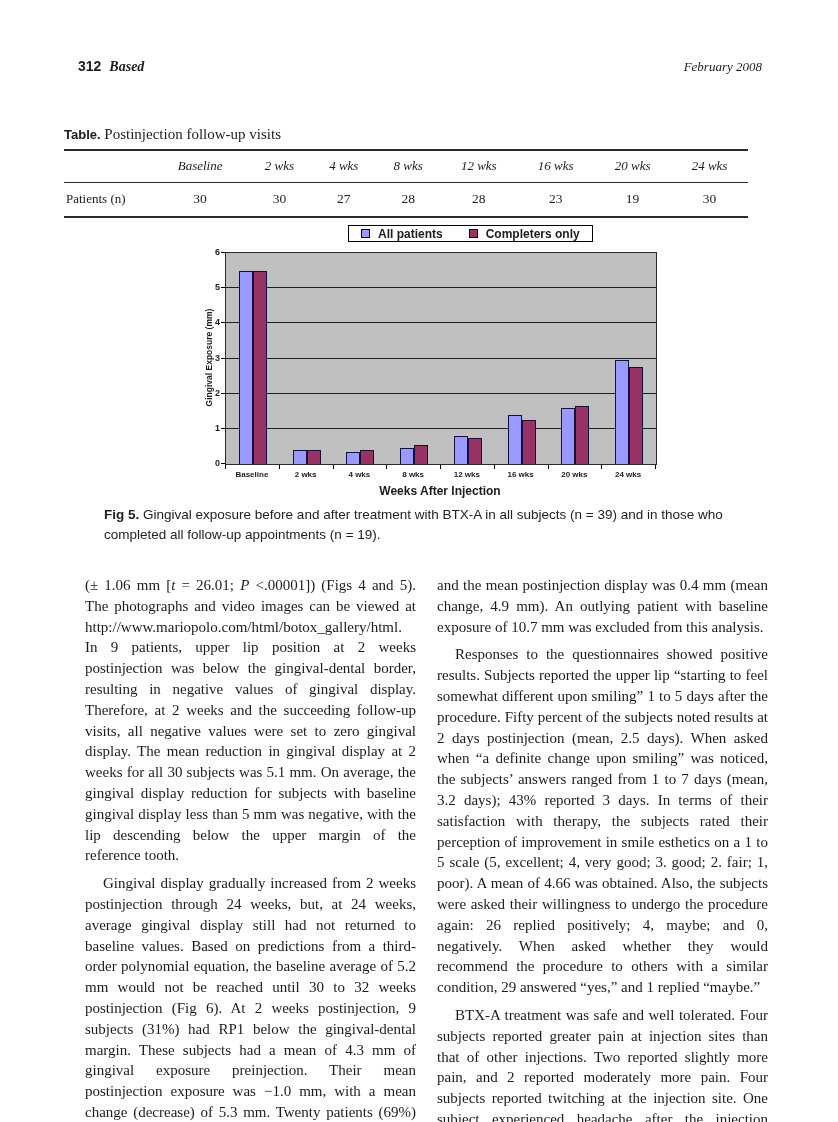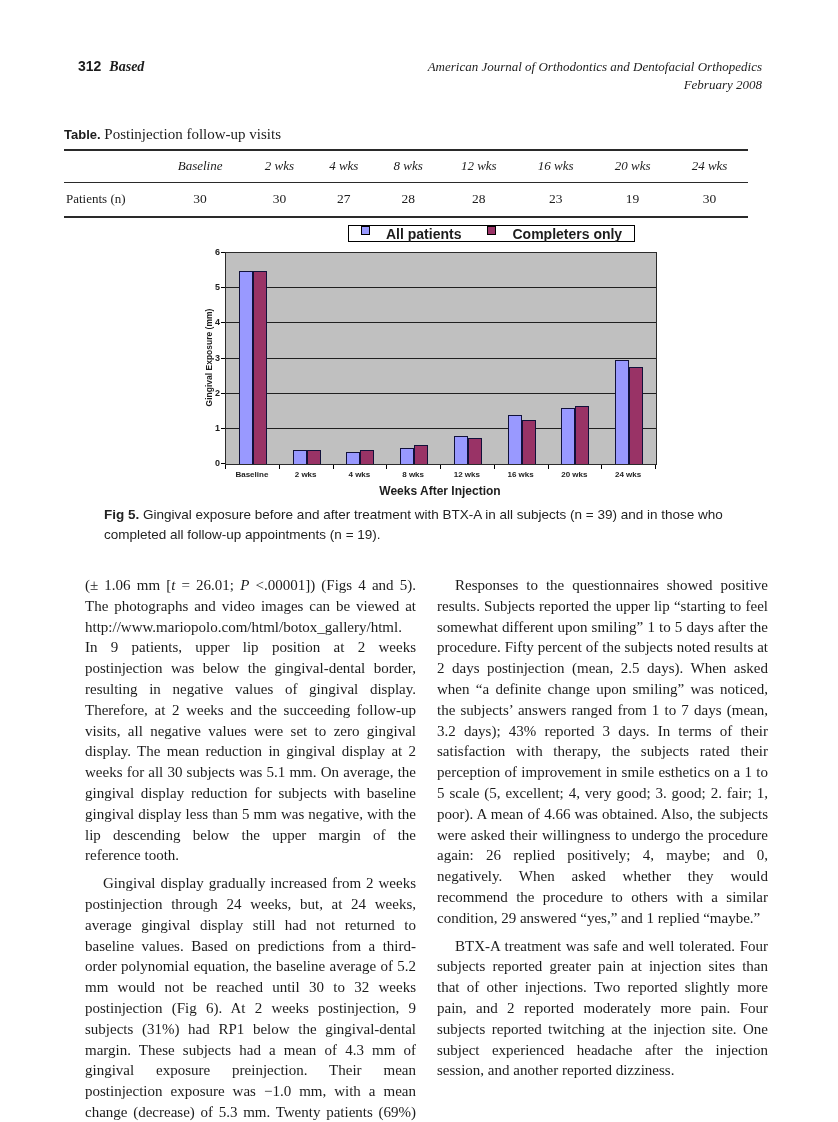--- a/index.html
+++ b/index.html
@@ -24,21 +24,21 @@
   .tablewrap{position:absolute;top:126px;left:64px;width:684px;}
   .table-caption{font-size:15px;margin-bottom:6px;}
   .table-caption .tlabel{font-family:"Liberation Sans",sans-serif;font-weight:bold;font-size:13px;}
   table.data{width:100%;border-collapse:collapse;border-top:2px solid #2a2a2a;border-bottom:2px solid #2a2a2a;}
   table.data th{font-style:italic;font-weight:normal;font-size:13px;padding:7px 2px 8px;text-align:center;border-bottom:1px solid #2a2a2a;}
   table.data td{font-size:13.5px;padding:8px 2px 9px;text-align:center;}
   table.data th:first-child, table.data td:first-child{text-align:left;width:13%;font-size:13px;}
   
   .chart{position:absolute;top:222px;left:190px;width:520px;height:285px;font-family:"Liberation Sans",sans-serif;}
   .legend{position:absolute;top:3px;left:158px;height:15px;background:#fff;border:1px solid #000;display:flex;align-items:center;padding:0 12px;gap:26px;}
-  .legend-item{display:flex;align-items:flex-start;gap:16px;font-size:14px;font-weight:bold;white-space:nowrap;}
+  .legend-item{display:flex;align-items:center;gap:8px;font-size:12px;font-weight:bold;white-space:nowrap;}
   .legend-swatch{width:7px;height:7px;border:1px solid #000;flex:none;}
   .plot{position:absolute;left:35px;top:30px;width:430px;height:211px;background:#c0c0c0;border:1px solid #2b2b2b;box-sizing:content-box;}
   .gridline{position:absolute;left:0;right:0;height:1px;background:#1f1f1f;}
   .bar-group{position:absolute;bottom:0;display:flex;align-items:flex-end;}
   .bar{width:14px;box-sizing:border-box;border:1px solid #11113a;border-bottom:none;}
   .ytick-label{position:absolute;left:0;width:30px;text-align:right;font-size:9px;font-weight:bold;}
   .ytick-mark{position:absolute;left:31px;width:4px;height:1px;background:#000;}
   .xtick-mark{position:absolute;width:1px;height:4px;background:#000;top:243px;}
   .xcat-label{position:absolute;top:248px;text-align:center;font-size:8px;font-weight:bold;}
   .xaxis-title{position:absolute;top:262px;left:35px;width:430px;text-align:center;font-size:12px;font-weight:bold;}
@@ -58,21 +58,20 @@
 </head>
 <body>
 
 <div class="page">
 
   <div class="running-head">
     <div class="rh-left">
       <span>312</span><span class="rh-author">Based</span>
     </div>
     <div class="rh-right">
-      <div>American Journal of Orthodontics and Dentofacial Orthopedics</div>
       <div>February 2008</div>
     </div>
   </div>
 
   <div class="tablewrap">
     <div class="table-caption">
       <span class="tlabel">Table.</span>
       <span>Postinjection follow-up visits</span>
     </div>
     <table class="data">
@@ -195,17 +194,18 @@
   <div class="figcap">
     <span class="flabel">Fig 5.</span>
     <span>Gingival exposure before and after treatment with BTX-A in all subjects (n = 39) and in those who completed all follow-up appointments (n = 19).</span>
   </div>
 
   <div class="col col-left" id="left-column">
       <p><span>(± 1.06 mm [</span><em>t</em><span> = 26.01; </span><em>P</em><span> &lt;.00001]) (Figs 4 and 5). The photographs and video images can be viewed at http://www.mariopolo.com/html/botox_gallery/html. In 9 patients, upper lip position at 2 weeks postinjection was below the gingival-dental border, resulting in negative values of gingival display. Therefore, at 2 weeks and the succeeding follow-up visits, all negative values were set to zero gingival display. The mean reduction in gingival display at 2 weeks for all 30 subjects was 5.1 mm. On average, the gingival display reduction for subjects with baseline gingival display less than 5 mm was negative, with the lip descending below the upper margin of the reference tooth.</span></p>
       <p class="indent"><span>Gingival display gradually increased from 2 weeks postinjection through 24 weeks, but, at 24 weeks, average gingival display still had not returned to baseline values. Based on predictions from a third-order polynomial equation, the baseline average of 5.2 mm would not be reached until 30 to 32 weeks postinjection (Fig 6). At 2 weeks postinjection, 9 subjects (31%) had RP1 below the gingival-dental margin. These subjects had a mean of 4.3 mm of gingival exposure preinjection. Their mean postinjection exposure was −1.0 mm, with a mean change (decrease) of 5.3 mm. Twenty patients (69%) had positive gingival display after injection (Fig 7). The mean preinjection display for this group was 5.3 mm,</span></p>
     </div>
   <div class="col col-right" id="right-column">
+      <p><span>and the mean postinjection display was 0.4 mm (mean change, 4.9 mm). An outlying patient with baseline exposure of 10.7 mm was excluded from this analysis.</span></p>
       <p class="indent"><span>Responses to the questionnaires showed positive results. Subjects reported the upper lip “starting to feel somewhat different upon smiling” 1 to 5 days after the procedure. Fifty percent of the subjects noted results at 2 days postinjection (mean, 2.5 days). When asked when “a definite change upon smiling” was noticed, the subjects’ answers ranged from 1 to 7 days (mean, 3.2 days); 43% reported 3 days. In terms of their satisfaction with therapy, the subjects rated their perception of improvement in smile esthetics on a 1 to 5 scale (5, excellent; 4, very good; 3. good; 2. fair; 1, poor). A mean of 4.66 was obtained. Also, the subjects were asked their willingness to undergo the procedure again: 26 replied positively; 4, maybe; and 0, negatively. When asked whether they would recommend the procedure to others with a similar condition, 29 answered “yes,” and 1 replied “maybe.”</span></p>
       <p class="indent"><span>BTX-A treatment was safe and well tolerated. Four subjects reported greater pain at injection sites than that of other injections. Two reported slightly more pain, and 2 reported moderately more pain. Four subjects reported twitching at the injection site. One subject experienced headache after the injection session, and another reported dizziness.</span></p>
     </div>
 
 </div>
 
 </body></html>

